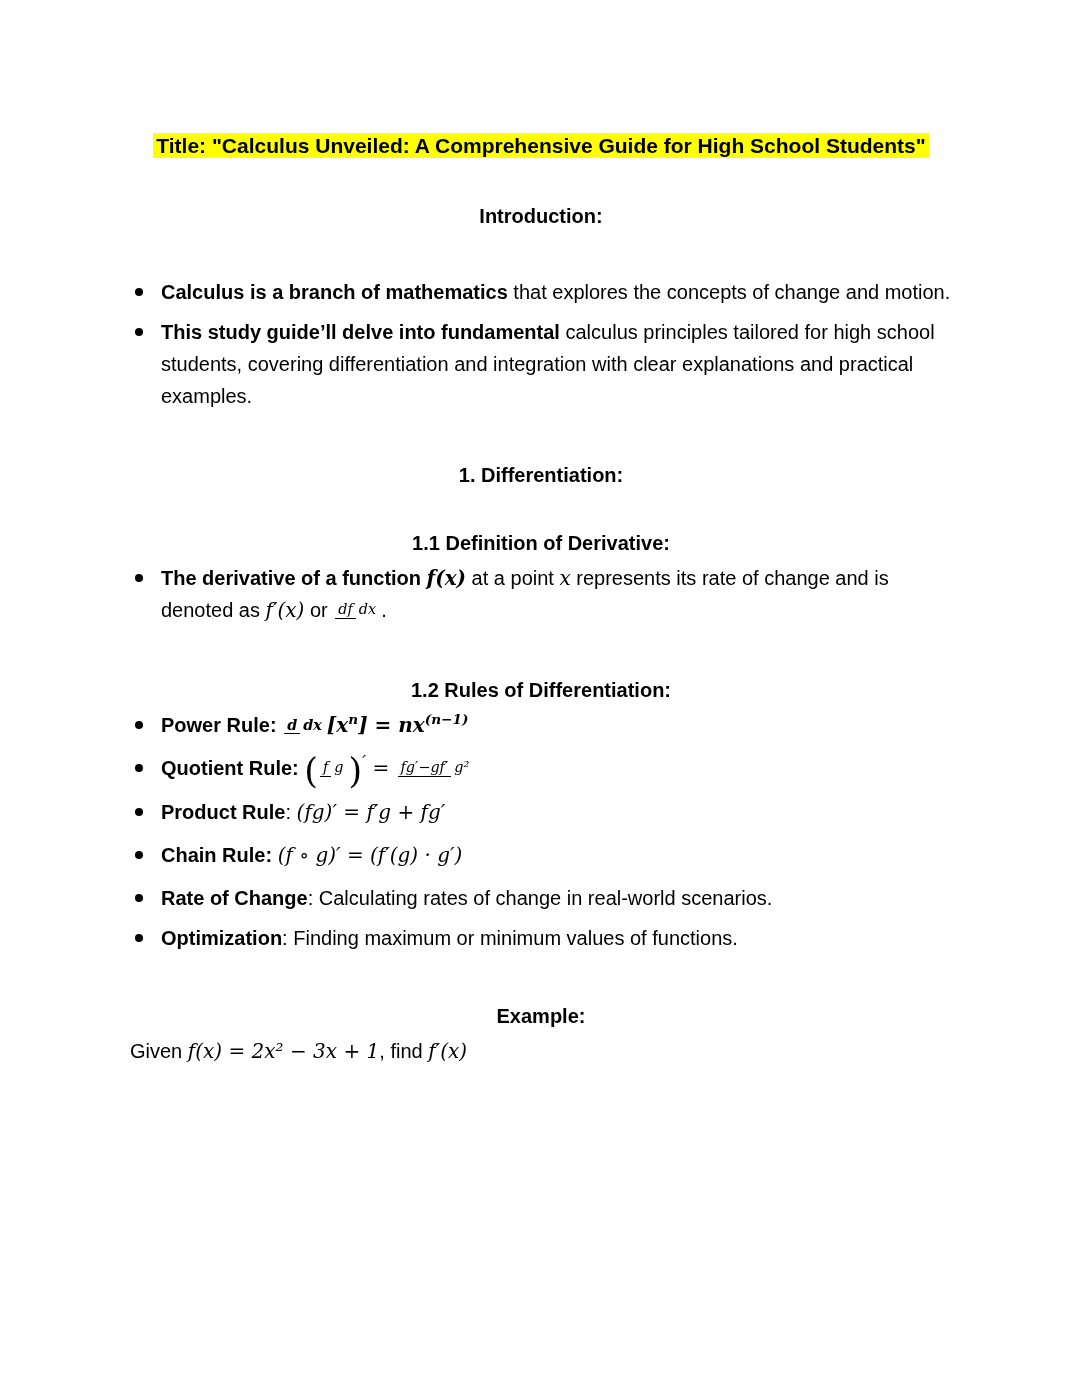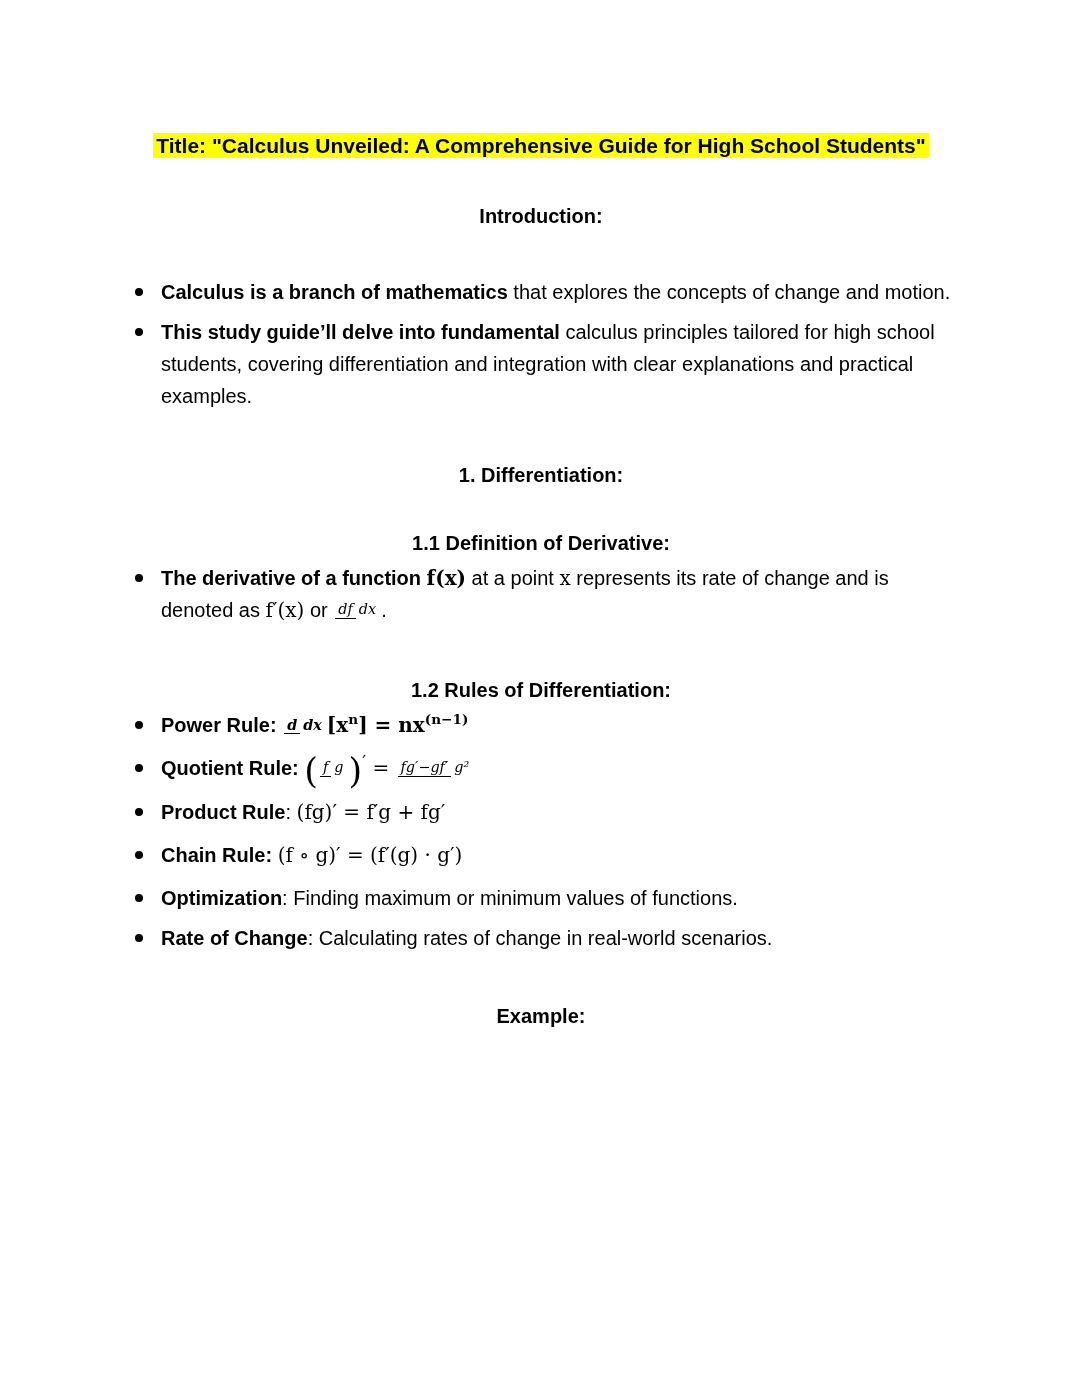--- a/index.html
+++ b/index.html
@@ -10,21 +10,21 @@
     font-family:"Liberation Sans", sans-serif;
   }
   .page {
     box-sizing:border-box;
     width:1080px; height:1397px;
     padding:126px 128px 40px 130px;
     font-size:20px;
     line-height:1.62;
   }
   .b { font-weight:700; }
-  .m { font-family:"DejaVu Serif", serif; }
+  .m { font-family:"DejaVu Serif", serif; font-style:italic; }
 
   .title-wrap { text-align:center; margin:0 auto 30px auto; max-width:800px; }
   .title-text {
     display:inline;
     background:#ffff00;
     font-weight:700;
     font-size:21px;
     line-height:1.9;
     padding:1px 3px;
     box-decoration-break:clone;
@@ -140,23 +140,26 @@
     </li>
 
     <li>
       <span class="b">Chain Rule:  </span><span class="m">(f ∘ g)′ =  (f′(g) · g′)</span>
     </li>
   </ul>
 
 
   <ul class="bullets">
     <li>
-      <span class="b">Optimization</span><span>: Finding maximum or minimum values of functions.</span>
+      <span class="b">Rate of Change</span><span>: Calculating rates of change in real-world scenarios.</span>
     </li>
     <li>
-      <span class="b">Rate of Change</span><span>: Calculating rates of change in real-world scenarios.</span>
+      <span class="b">Optimization</span><span>: Finding maximum or minimum values of functions.</span>
     </li>
   </ul>
 
   <div class="heading tight" style="margin-top:46px;">Example:</div>
 
+  <div class="plain-line">
+    <span>Given </span><span class="m">f(x) = 2x² − 3x + 1</span><span>, find </span><span class="m">f′(x)</span>
+  </div>
 
 </div>
 
 </body></html>

